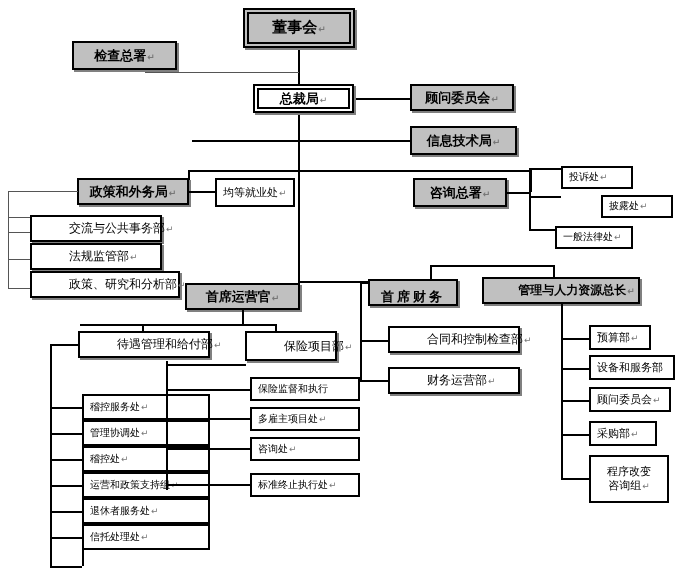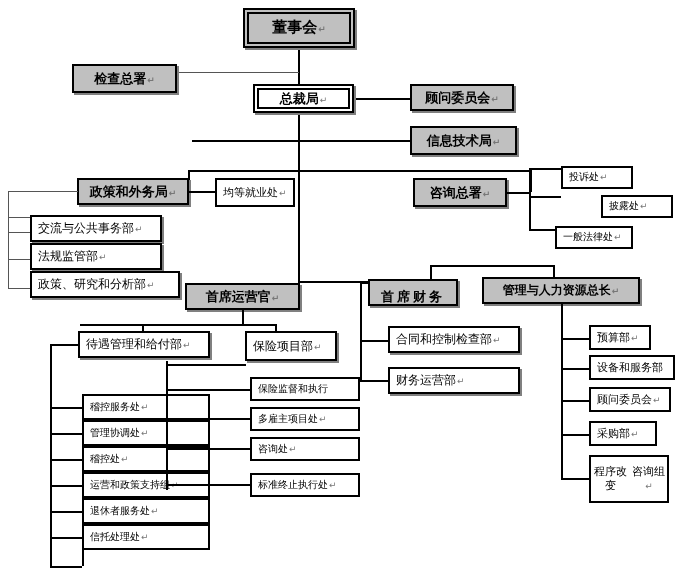--- a/index.html
+++ b/index.html
@@ -46,37 +46,38 @@
     box-shadow:0 0 0 2px #fff inset, 0 0 0 4px #000 inset, 2px 2px 0 #808080;
   }
   .box.dbl.shade{
     box-shadow:0 0 0 2px #c0c0c0 inset, 0 0 0 4px #000 inset, 2px 2px 0 #808080;
   }
   .box.plain{border:2px solid #000;background:#fff;font-weight:normal;}
   .box.plain.drop{box-shadow:2px 2px 0 #808080;}
   .box .tx{padding:0 6px;display:block;}
   .box.ctr{justify-content:center;}
   .box.two{
+    flex-direction:column;
     align-items:center;
     justify-content:center;
     white-space:normal;
     text-align:center;
     line-height:1.25;
   }
   
   .pil{
     color:#777;
     font-size:9px;
     margin-left:1px;
     font-family:"DejaVu Sans","Liberation Sans",sans-serif;
   }
 
   .f16{font-size:15px;}
   .f13{font-size:13px;}
-  .f12{font-size:12px;}
+  .f12{font-size:12px;padding-left:31px;}
   .f11{font-size:11px;}
   .f10{font-size:10px;}
   .sp{letter-spacing:3px;}
 </style>
 </head>
 <body>
 
 <div id="chart">
 
   <div class="ln v" style="left:298px;top:48px;height:36px;"></div>
@@ -88,21 +89,21 @@
 
   <div class="ln h" style="left:188px;top:170px;width:112px;"></div>
   <div class="ln v" style="left:188px;top:170px;height:22px;"></div>
   <div class="ln h" style="left:298px;top:170px;width:232px;"></div>
   <div class="ln v" style="left:530px;top:170px;height:22px;"></div>
 
   <div class="box dbl shade f16 ctr" style="left:243px;top:8px;width:112px;height:40px;">
     <span class="tx"><span>董事会</span><span class="pil">↵</span></span>
   </div>
 
-  <div class="box shade f13 ctr" style="left:72px;top:64px;width:105px;height:29px;">
+  <div class="box shade f13 ctr" style="left:72px;top:41px;width:105px;height:29px;">
     <span class="tx"><span>检查总署</span><span class="pil">↵</span></span>
   </div>
 
   <div class="box dbl f13 ctr" style="left:253px;top:84px;width:101px;height:29px;">
     <span class="tx"><b>总裁局</b><span class="pil">↵</span></span>
   </div>
 
   <div class="box shade f13 ctr" style="left:410px;top:84px;width:104px;height:27px;">
     <span class="tx"><span>顾问委员会</span><span class="pil">↵</span></span>
   </div>

